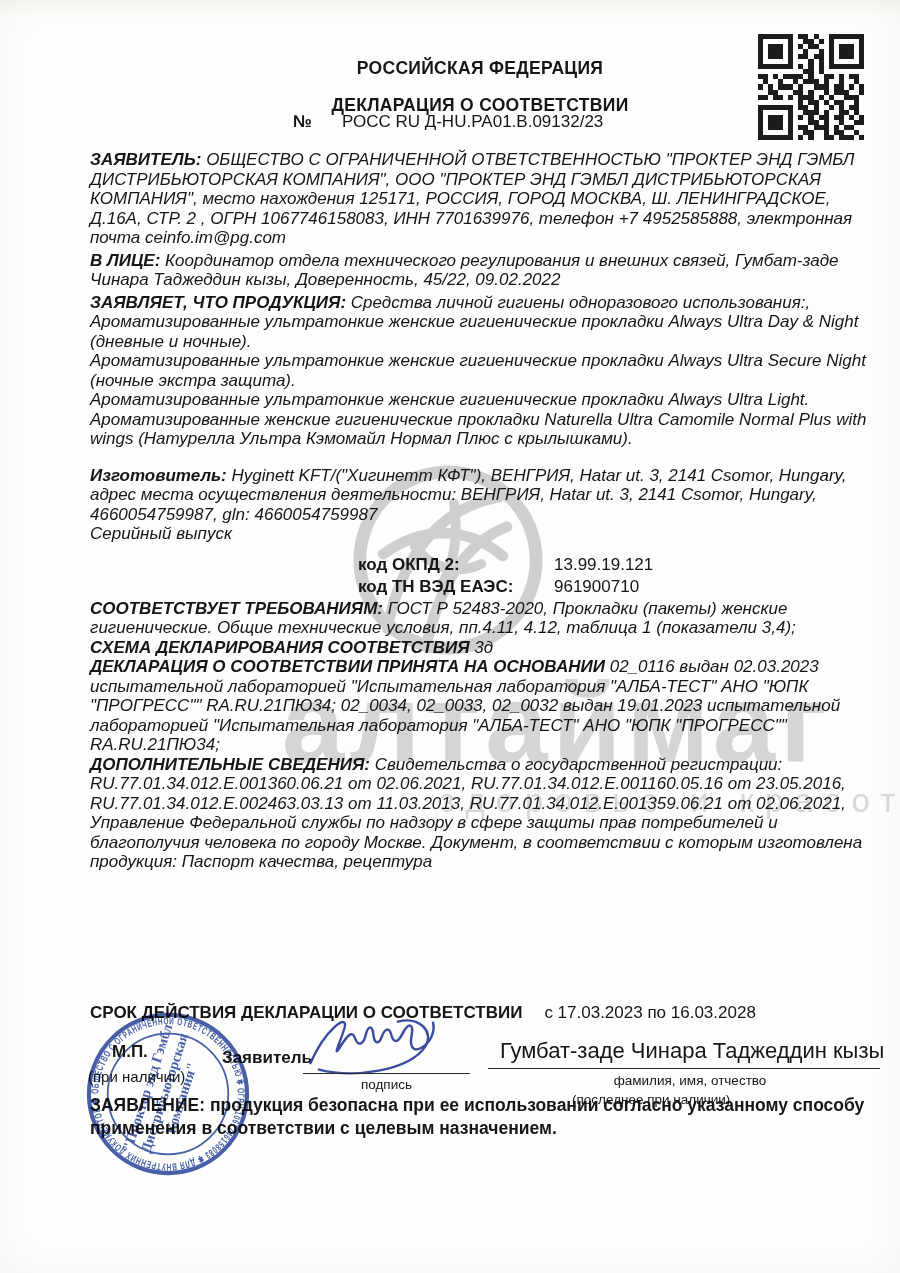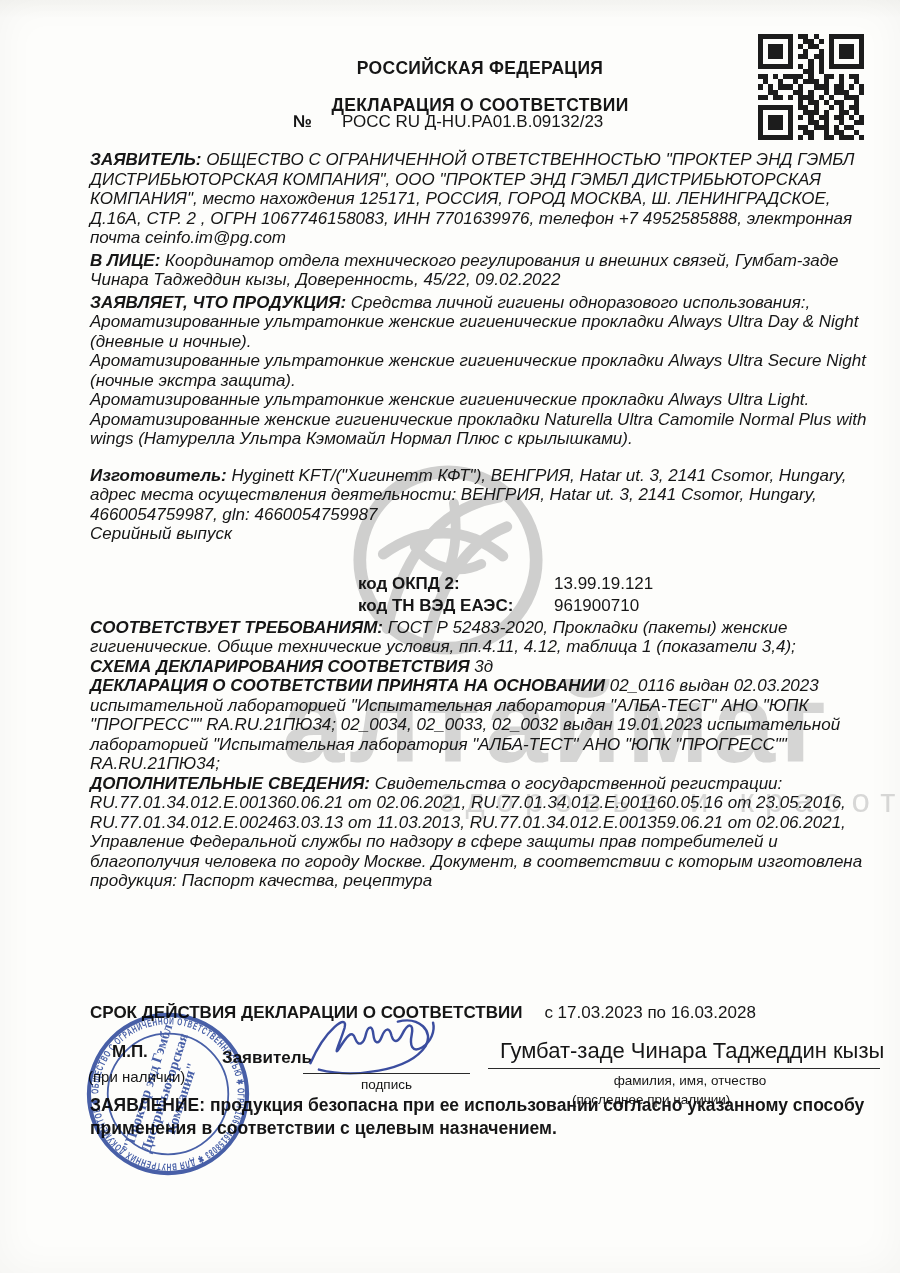--- a/index.html
+++ b/index.html
@@ -40,21 +40,21 @@
   .qr{position:absolute;left:757px;top:34px;width:108px;height:106px;}
   
   .doc-body{
     position:absolute;left:90px;top:150px;width:782px;
     font-size:17px;line-height:19.5px;
   }
   .doc-body p{margin:0;font-style:italic;}
   .doc-body .sec{margin-top:3px;}
   .doc-body .sec-lg{margin-top:17px;}
   b.lbl{font-weight:700;}
-  .codes{margin-top:30px;margin-left:268px;}
+  .codes{margin-top:11px;margin-left:268px;}
   .code-row{height:22px;}
   .code-label{display:inline-block;width:196px;font-weight:700;}
   .tight{margin-top:5px;}
   .tight2{margin-top:2px;}
   
   .validity{position:absolute;left:90px;top:1003px;font-size:17px;white-space:nowrap;}
   .validity b{font-weight:700;}
   .validity .val{margin-left:22px;font-weight:400;}
   .mp{position:absolute;left:112px;top:1042px;font-weight:700;font-size:17px;}
   .mp-note{position:absolute;left:88px;top:1068px;font-size:15px;}

